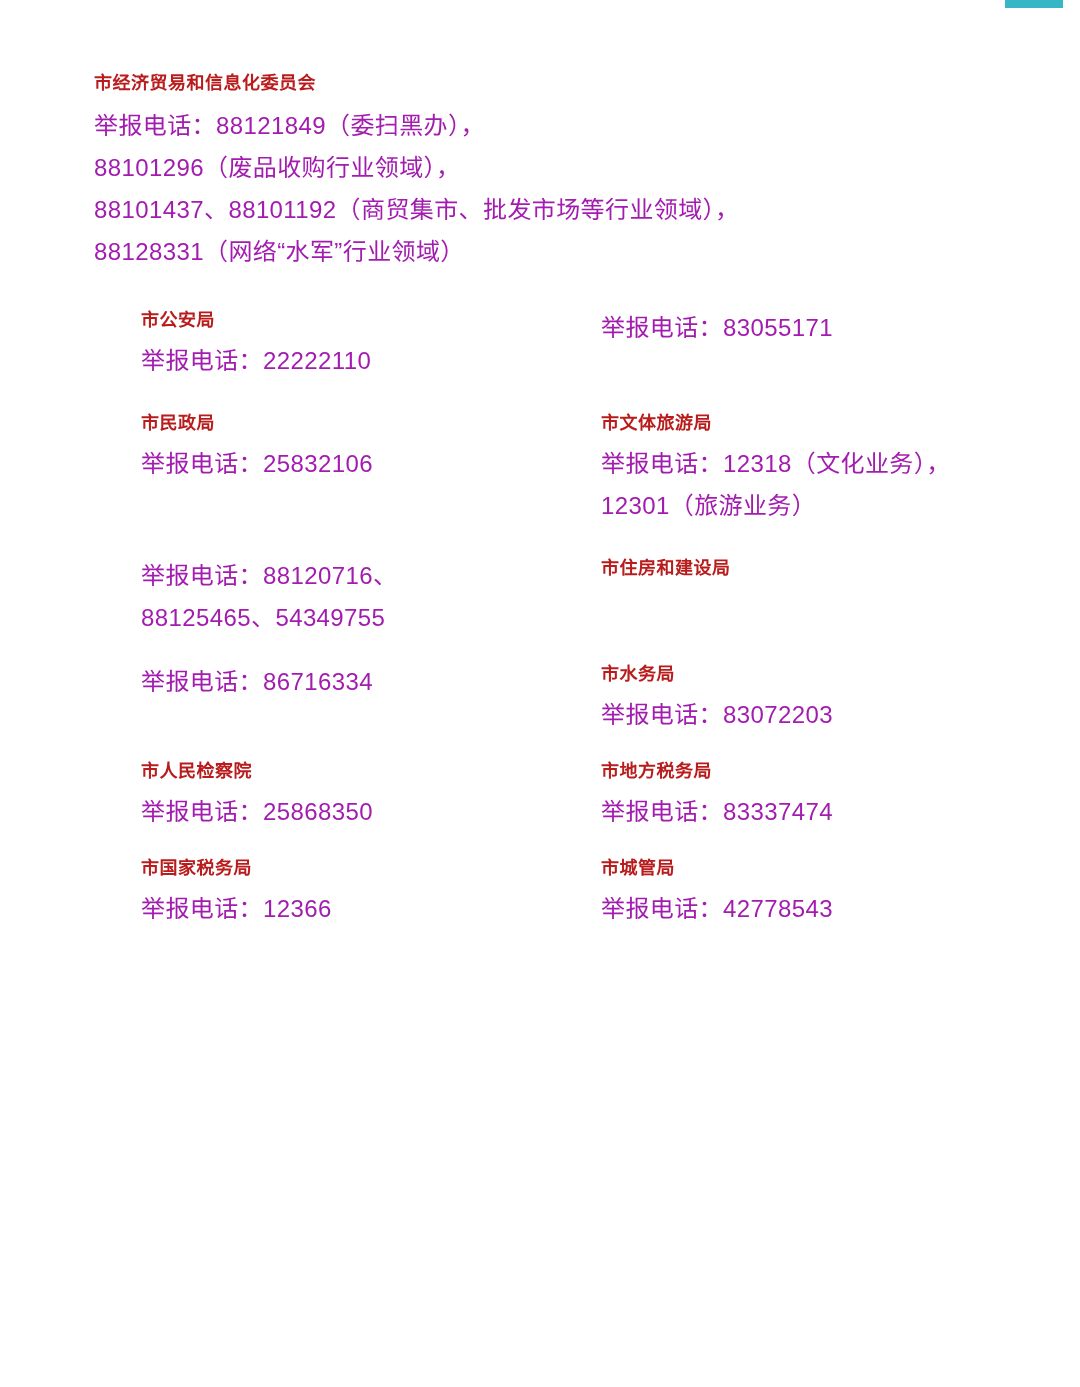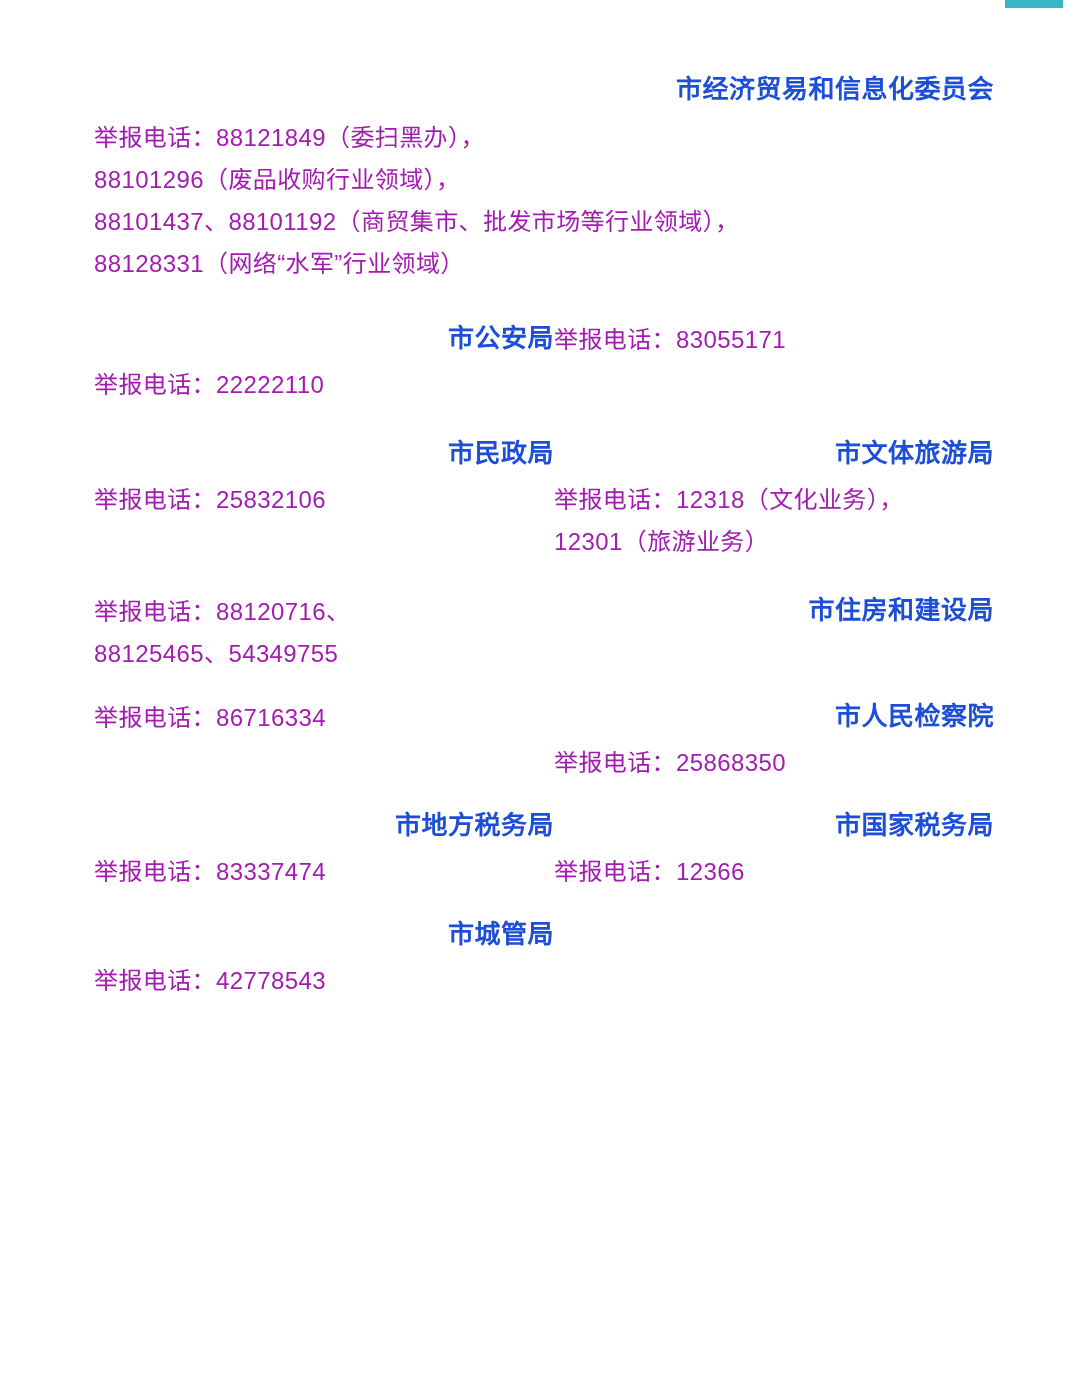--- a/index.html
+++ b/index.html
@@ -26,43 +26,43 @@
   #page {
     position: absolute;
     top: 70px;
     left: 94px;
     width: 900px;
   }
   .full-block {
     margin-bottom: 34px;
   }
   .org-title {
-    font-size: 26px;
+    font-size: 18px;
     font-weight: bold;
-    color: #1d4ed8;
+    color: #b91c1c;
     letter-spacing: 0.5px;
     line-height: 1.5;
     margin: 0 0 8px 0;
-    text-align: right;
   }
   .org-line {
     font-size: 24px;
     color: #a21caf;
     line-height: 1.75;
     letter-spacing: 0.4px;
     margin: 0;
   }
   .two-col-grid {
     display: grid;
     grid-template-columns: 460px 440px;
     column-gap: 0px;
     row-gap: 0px;
   }
   .cell {
     padding-bottom: 22px;
+    margin-left: 47px;
   }
   .cell .org-title {
     margin-bottom: 6px;
   }
   .spacer-sm { height: 6px; }
 </style>
 </head>
 <body>
 
 <div id="top-accent" style="background: rgb(55, 183, 195);"></div>
@@ -109,20 +109,24 @@
 
     <div class="cell">
       <div class="spacer-sm"></div>
       <div class="org-title">市住房和建设局</div>
     </div>
 
     <div class="cell">
       <div class="org-line">举报电话：86716334</div>
     </div>
 
+    <div class="cell">
+      <div class="org-title">市水务局</div>
+      <div class="org-line">举报电话：83072203</div>
+    </div>
 
     <div class="cell">
       <div class="org-title">市人民检察院</div>
       <div class="org-line">举报电话：25868350</div>
     </div>
 
     <div class="cell">
       <div class="org-title">市地方税务局</div>
       <div class="org-line">举报电话：83337474</div>
     </div>

